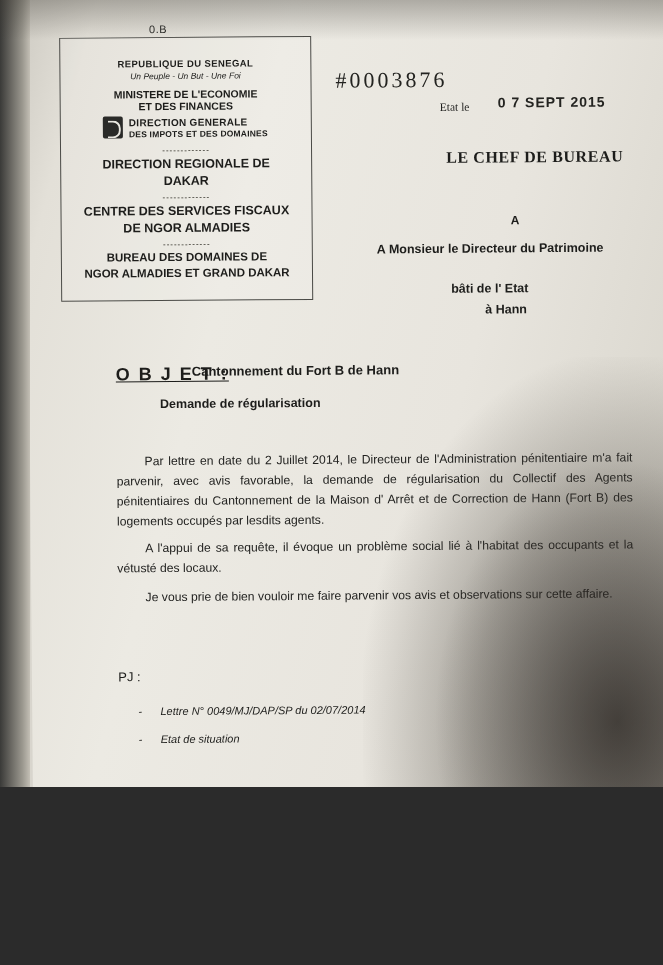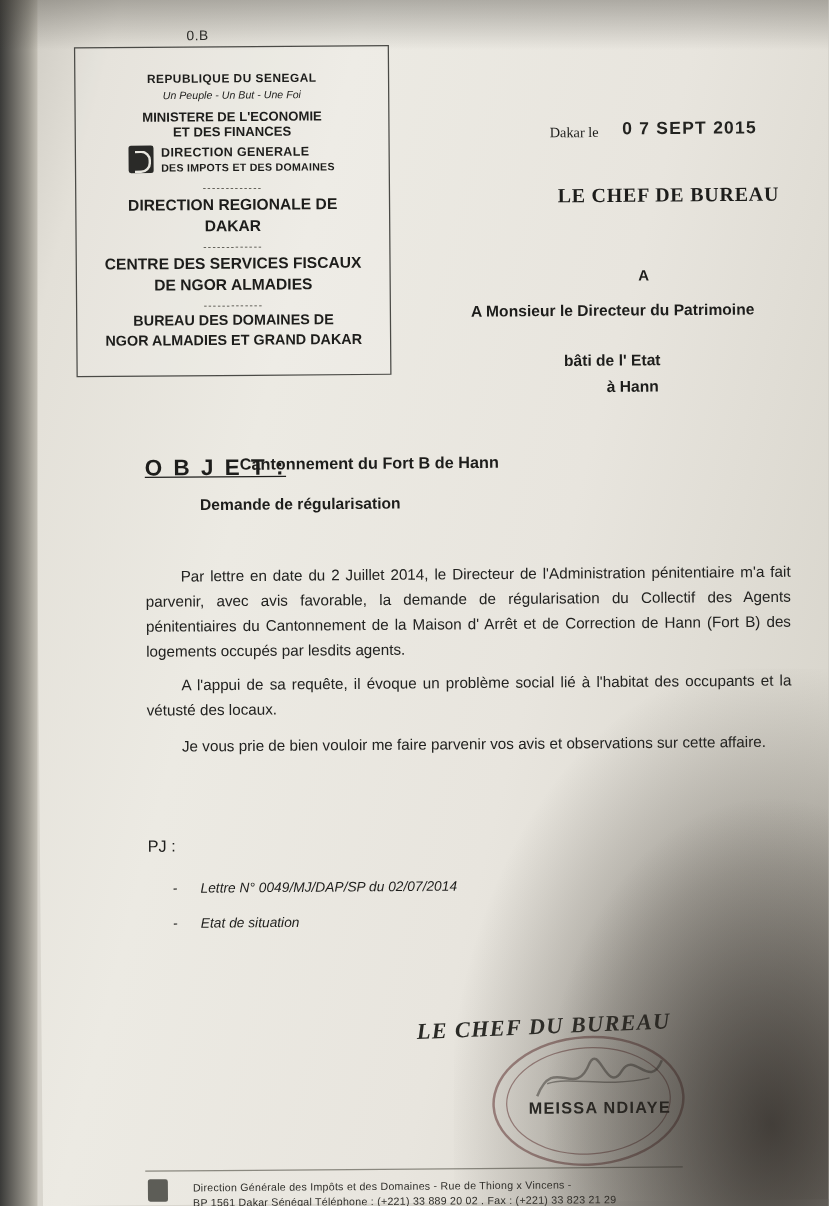--- a/index.html
+++ b/index.html
@@ -2,21 +2,21 @@
 <html><head>
 <meta charset="utf-8">
 <style>
   html,body{margin:0;padding:0;}
   body{
     width:663px;height:965px;overflow:hidden;
     background:#2b2b2b;
     font-family:"Liberation Sans", sans-serif;
   }
   #sheet{
-    position:absolute;left:0;top:0;width:663px;height:965px;
+    position:absolute;left:0;top:0;width:663px;height:787px;
     background:#d8d5cd;
     overflow:hidden;
   }
   
   .paper{
     position:absolute;left:26px;top:0px;width:640px;height:965px;
     background:linear-gradient(105deg,#cfccc4 0%,#e3e0d8 8%,#eceae3 30%,#e8e5de 60%,#d9d6cd 88%,#c8c4ba 100%);
     transform:rotate(-0.5deg);
     transform-origin:top left;
   }
@@ -165,21 +165,22 @@
       <div class="l1" style="top:119px">DIRECTION REGIONALE DE</div>
       <div class="l1" style="top:136px">DAKAR</div>
       <div class="dash" style="top:155px">-------------</div>
       <div class="l2" style="top:166px">CENTRE DES SERVICES FISCAUX</div>
       <div class="l2" style="top:183px">DE NGOR ALMADIES</div>
       <div class="dash" style="top:202px">-------------</div>
       <div class="l3" style="top:213px">BUREAU DES DOMAINES DE</div>
       <div class="l3" style="top:229px">NGOR ALMADIES ET GRAND DAKAR</div>
     </div>
 
-    <div class="dakarle">Dakar le</div>
+    <div class="num">#0003876</div>
+    <div class="dakarle">Etat le</div>
     <div class="datestamp">0 7 SEPT 2015</div>
 
     <div class="chef">LE CHEF DE BUREAU</div>
     <div class="aword">A</div>
     <div class="dest1">A Monsieur le Directeur du Patrimoine</div>
     <div class="dest2">bâti de l' Etat</div>
     <div class="dest3">à Hann</div>
 
     <div class="objlabel">O B J E T :</div>
     <div class="objtext">Cantonnement du Fort B de Hann</div>

